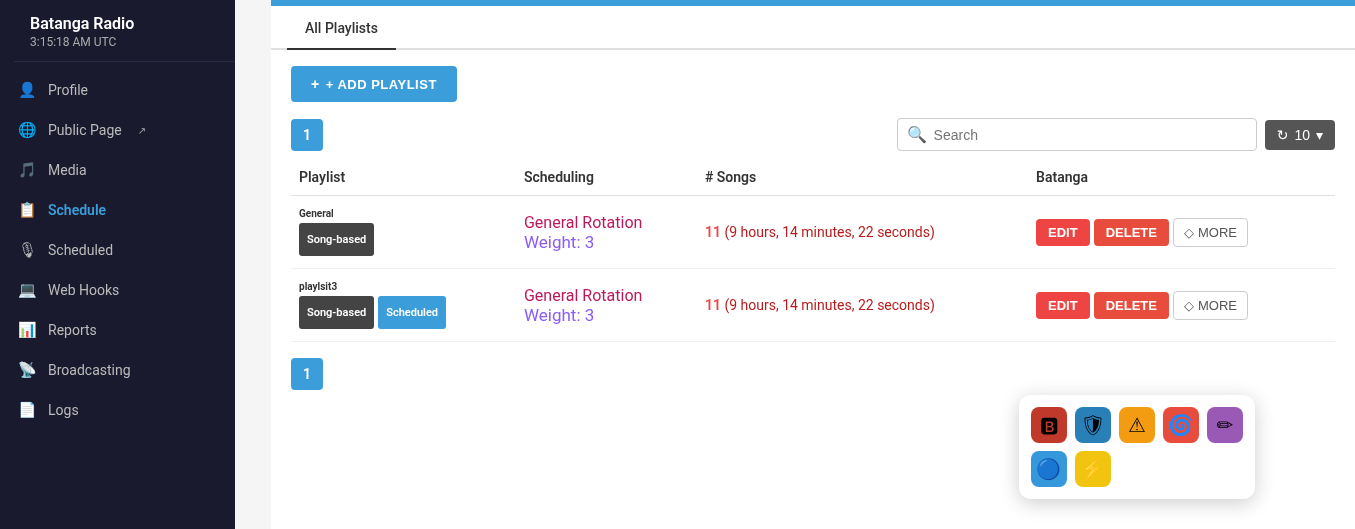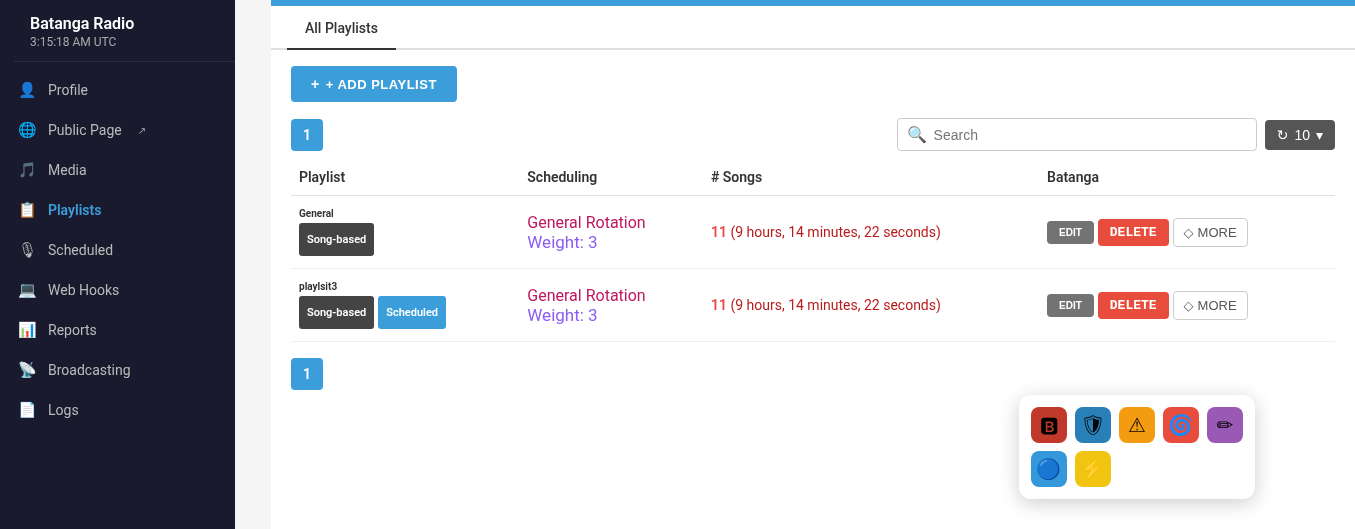--- a/index.html
+++ b/index.html
@@ -181,22 +181,22 @@
       font-weight: 600;
       margin-right: 4px;
     }
     .badge-dark { background: #444; color: #fff; }
     .badge-blue { background: #3b9eda; color: #fff; }
 
     .songs-count { color: #ef4444; font-weight: 600; text-align: right; }
     .songs-duration { color: #b91c1c; }
 
     .action-btns { display: flex; gap: 4px; align-items: center; }
-    .btn-edit { background: #737373; color: #fff; border: none; padding: 6px 12px; border-radius: 4px; cursor: pointer; font-size: 10px; font-weight: 600; }
-    .btn-delete { background: #e74c3c; color: #fff; border: none; padding: 6px 12px; border-radius: 4px; cursor: pointer; font-size: 13px; font-weight: 600; font-family: Liberation Mono, monospace; }
+    .btn-edit { background: #ef4444; color: #fff; border: none; padding: 6px 12px; border-radius: 4px; cursor: pointer; font-size: 13px; font-weight: 600; }
+    .btn-delete { background: #e74c3c; color: #fff; border: none; padding: 6px 12px; border-radius: 4px; cursor: pointer; font-size: 13px; font-weight: 600; }
     .btn-more { background: #fff; color: #555; border: 1px solid #ccc; padding: 6px 10px; border-radius: 4px; cursor: pointer; font-size: 13px; display: flex; align-items: center; gap: 4px; }
 
     .bottom-row {
       display: flex;
       align-items: center;
       justify-content: flex-start;
       margin-top: 16px;
     }
     .bottom-page-badge {
       background: #3b9eda;
@@ -254,21 +254,21 @@
       <span class="nav-icon">🌐</span>
       <span>Public Page</span>
       <span style="font-size:10px;margin-left:4px;color:#aaa;">↗</span>
     </div>
     <div class="nav-item">
       <span class="nav-icon">🎵</span>
       <span>Media</span>
     </div>
     <div class="nav-item active">
       <span class="nav-icon">📋</span>
-      <span>Playlists</span>
+      <span>Schedule</span>
     </div>
     <div class="nav-item">
       <span class="nav-icon">🎙</span>
       <span>Scheduled</span>
     </div>
     <div class="nav-item">
       <span class="nav-icon">💻</span>
       <span>Web Hooks</span>
     </div>
     <div class="nav-item">

